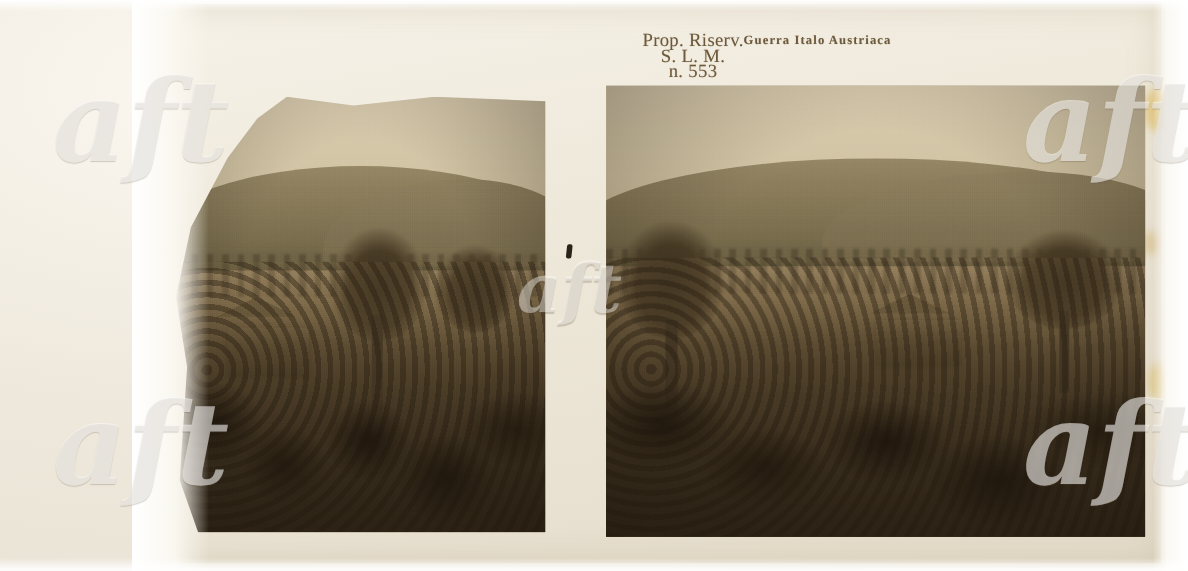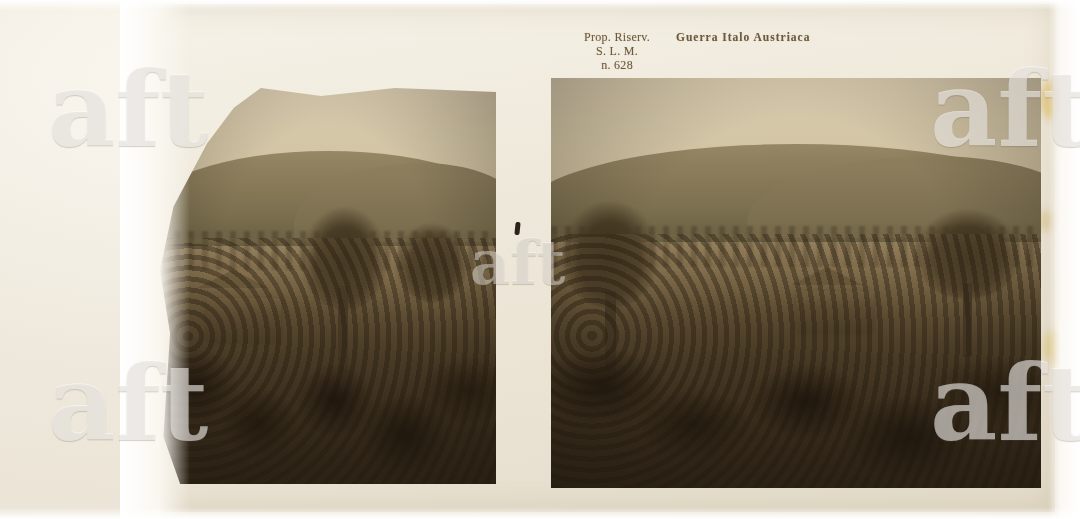--- a/index.html
+++ b/index.html
@@ -83,21 +83,21 @@
   .caption {
     position: absolute;
     color: #6d5a3c;
     letter-spacing: 0.3px;
     text-shadow: 0 0 1px rgba(120,100,70,0.35);
     white-space: nowrap;
   }
   .caption-left {
     left: 584px;
     top: 30px;
-    font-size: 12px;
+    font-size: 17px;
     line-height: 14px;
     text-align: center;
   }
   .caption-right {
     left: 676px;
     top: 30px;
     font-size: 11.5px;
     line-height: 14.5px;
     text-align: center;
   }
@@ -259,20 +259,21 @@
     height: 13px;
     background: #2b2319;
     border-radius: 2px;
     transform: rotate(6deg);
   }
 
   
   .wm {
     position: absolute;
     font-family: "DejaVu Serif", serif;
+    font-style: italic;
     font-weight: bold;
     color: rgba(255,255,255,0.55);
     text-shadow: 0 1px 1px rgba(90,75,50,0.25);
     user-select: none;
     pointer-events: none;
     line-height: 1;
   }
   .wm-lg { font-size: 104px; }
   .wm-sm { font-size: 62px; color: rgba(255,255,255,0.42); }
   .wm-1 { left: 48px;  top: 58px;  }
@@ -334,21 +335,21 @@
       <div class="grain"></div>
       <div class="vignette"></div>
     </div>
   </div>
 
   <div class="speck"></div>
 
   <div class="caption caption-left">
     <div>Prop. Riserv.</div>
     <div>S. L. M.</div>
-    <div>n. 628</div>
+    <div>n. 553</div>
   </div>
 
   <div class="caption caption-right">
     <div class="caption-title">Guerra Italo Austriaca</div>
   </div>
 
   <div class="torn-left"></div>
   <div class="edge-right"></div>
   <div class="edge-top"></div>
   <div class="edge-bottom"></div>

